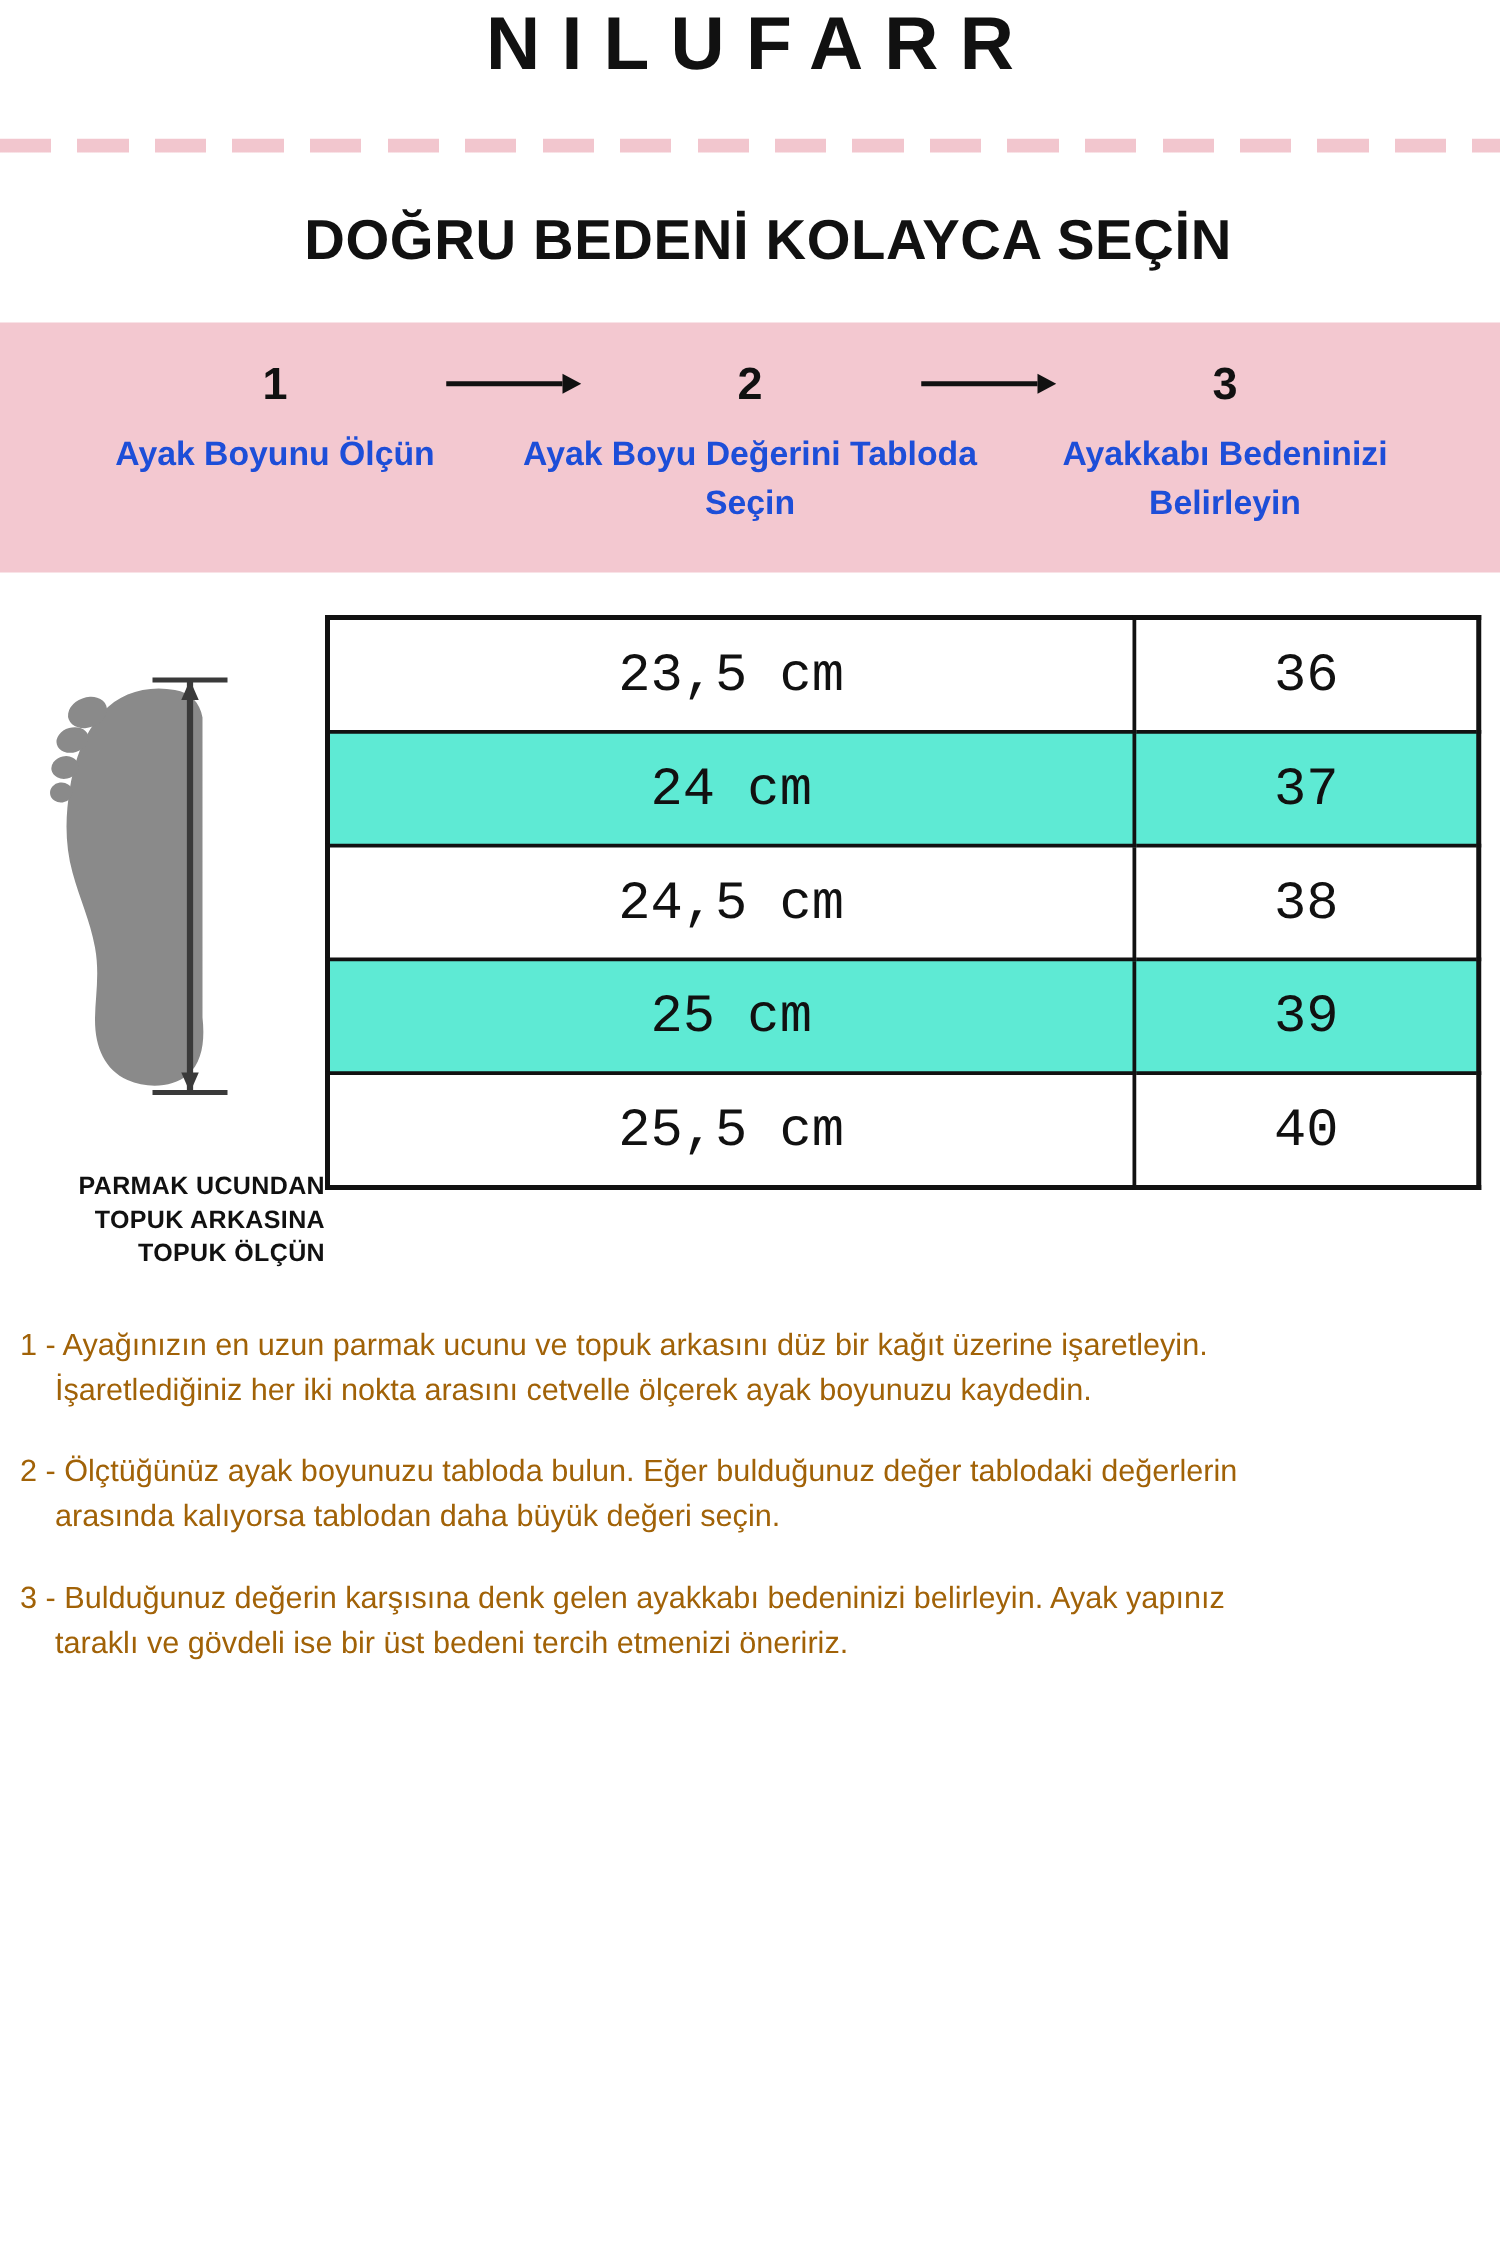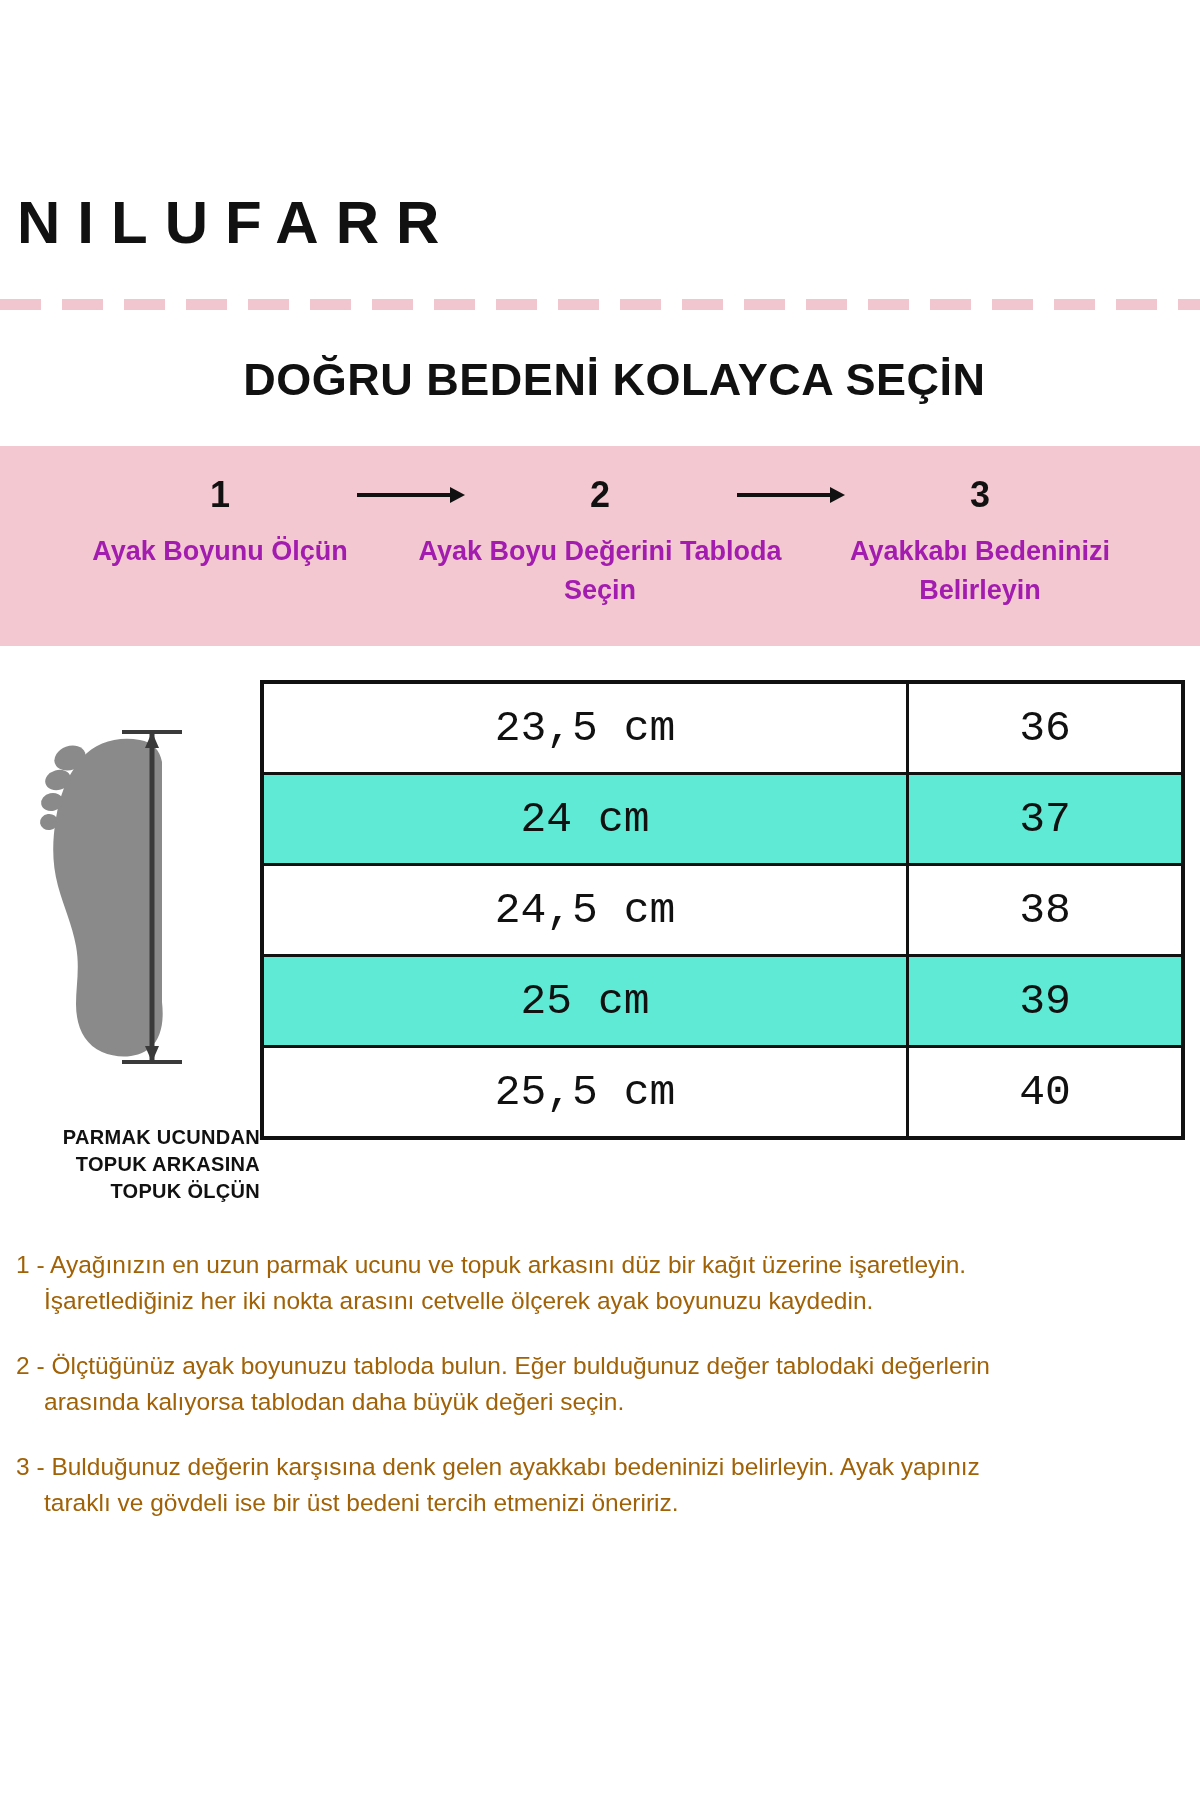--- a/index.html
+++ b/index.html
@@ -18,22 +18,21 @@
 
   .page {
     width: 1200px;
     height: 1800px;
     position: relative;
     background: #ffffff;
   }
 
   
   .brand-wrap {
-    padding-top: 188px;
-    text-align: left;
+    text-align: center;
   }
   .brand {
     font-size: 60px;
     font-weight: bold;
     letter-spacing: 17px;
     color: #111111;
     text-indent: 17px;
     font-family: "Liberation Sans", sans-serif;
   }
 
@@ -94,21 +93,21 @@
   .steps-labels {
     display: flex;
     justify-content: center;
     margin-top: 16px;
   }
   .step-label {
     width: 380px;
     text-align: center;
     font-size: 27px;
     font-weight: bold;
-    color: #a21caf;
+    color: #1d4ed8;
     line-height: 1.45;
     padding: 0 6px;
     box-sizing: border-box;
   }
 
   
   .mid {
     display: flex;
     align-items: flex-start;
     padding-left: 22px;

